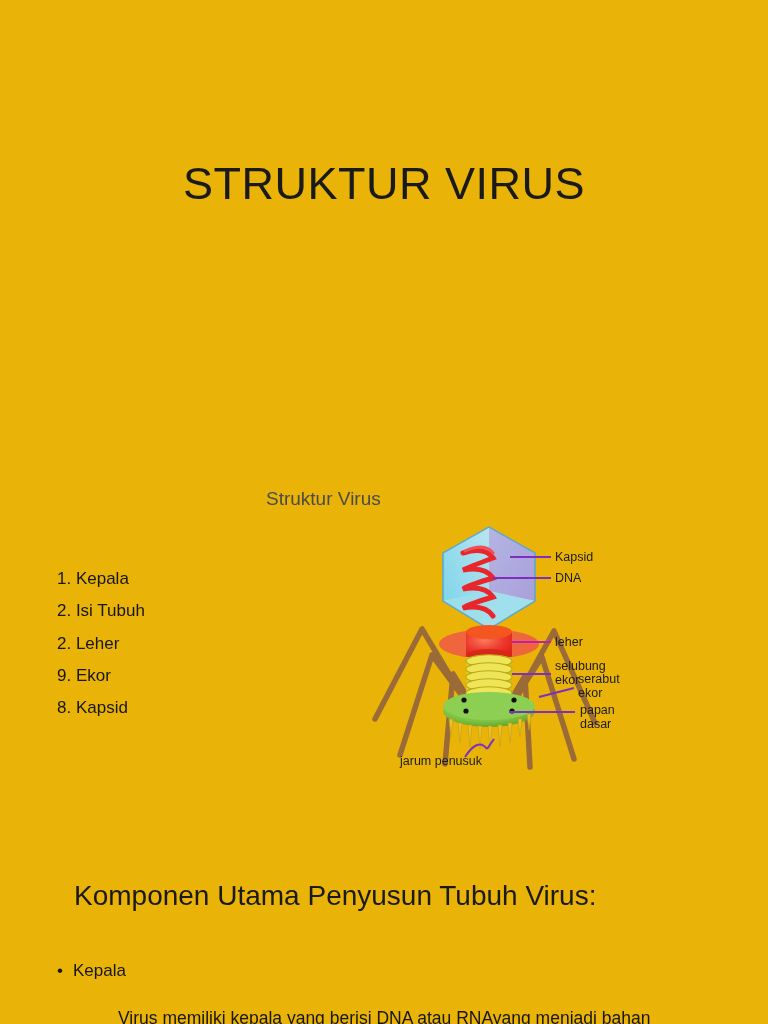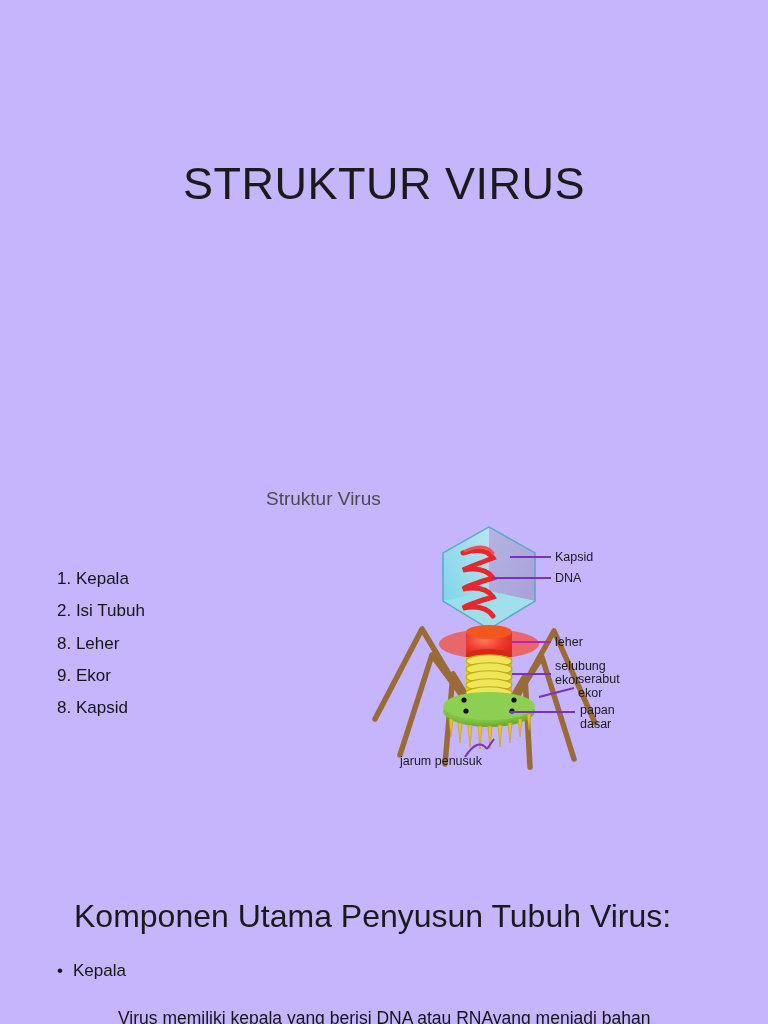--- a/index.html
+++ b/index.html
@@ -4,21 +4,21 @@
 <style>
   html, body {
     margin: 0;
     padding: 0;
     background: #ffffff;
   }
   .page {
     position: relative;
     width: 768px;
     height: 1024px;
-    background: #c4b5fd;
+    background: #eab308;
     overflow: hidden;
     font-family: "Liberation Sans", sans-serif;
     color: #000000;
   }
 
   
   .slide-title {
     position: absolute;
     left: 0;
     top: 158px;
@@ -72,22 +72,22 @@
   .lbl {
     font-family: "Liberation Sans", sans-serif;
     font-size: 12.5px;
     fill: #1b1b1b;
   }
 
   
   .section-heading {
     position: absolute;
     left: 74px;
-    top: 898px;
-    font-size: 32px;
+    top: 880px;
+    font-size: 28px;
     font-weight: 400;
     color: #1a1a1a;
     white-space: nowrap;
   }
   .bullet-line {
     position: absolute;
     left: 57px;
     top: 961px;
     font-size: 17px;
     color: #161616;
@@ -111,21 +111,21 @@
 
 <div class="page">
 
   <div class="slide-title">STRUKTUR VIRUS</div>
 
   <div class="diagram-caption">Struktur Virus</div>
 
   <div class="part-list">
     <div class="part-list-item">1. Kepala</div>
     <div class="part-list-item">2. Isi Tubuh</div>
-    <div class="part-list-item">8. Leher</div>
+    <div class="part-list-item">2. Leher</div>
     <div class="part-list-item">9. Ekor</div>
     <div class="part-list-item">8. Kapsid</div>
   </div>
 
   <div class="diagram">
     <svg viewBox="0 0 322 272" xmlns="http://www.w3.org/2000/svg">
       <defs>
         <linearGradient id="gHeadA" x1="0" y1="0" x2="1" y2="1">
           <stop offset="0%" stop-color="#9fe3f0"></stop>
           <stop offset="100%" stop-color="#cfeef4"></stop>

